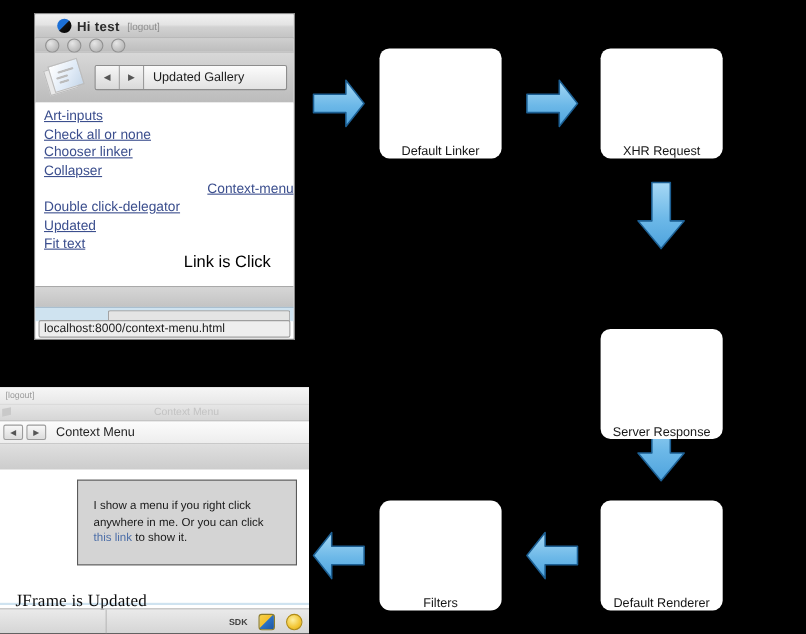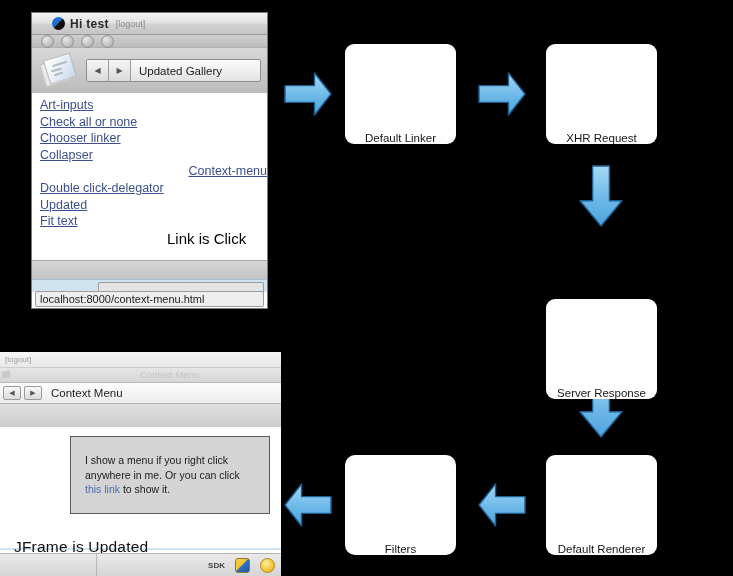--- a/index.html
+++ b/index.html
@@ -99,21 +99,21 @@
      border-bottom:1px solid #ffffff;}
 
   .ctxbox{position:absolute;left:70px;top:84px;width:200px;height:78px;
      background:#d4d4d4;border:1px solid #5a5a5a;box-sizing:border-box;
      display:flex;align-items:center;}
   .ctxtxt{font-size:10.5px;color:#1a1a1a;line-height:14.5px;padding:0 14px;
      width:100%;box-sizing:border-box;}
   .ctxtxt a{color:#4d6fa8;text-decoration:none;}
 
   .updated{position:absolute;left:14px;top:186px;font-size:15.5px;color:#0d0d0d;
-     letter-spacing:.2px;}
+     letter-spacing:.2px;font-family:Liberation Serif, serif;}
   .upd-line{position:absolute;left:0;right:0;top:196px;height:2px;background:#cfe3f0;}
   .botbar{position:absolute;left:0;right:0;bottom:0;height:22px;
      background:linear-gradient(to bottom,#eaeaea,#d5d5d5);
      border-top:1px solid #b3b3b3;display:flex;align-items:center;
      justify-content:flex-end;padding-right:6px;gap:10px;}
   .botbar .cellsplit{position:absolute;left:96px;top:0;bottom:0;width:1px;
      background:#b8b8b8;}
   .sdk-lbl{font-size:8px;color:#444;font-weight:bold;}
   .ico-sq{width:15px;height:15px;border-radius:3px;}
   .ico-blue{background:linear-gradient(135deg,#f7d24a 0%,#f4c02d 45%,#2e73c4 48%,#1d56a3 100%);

